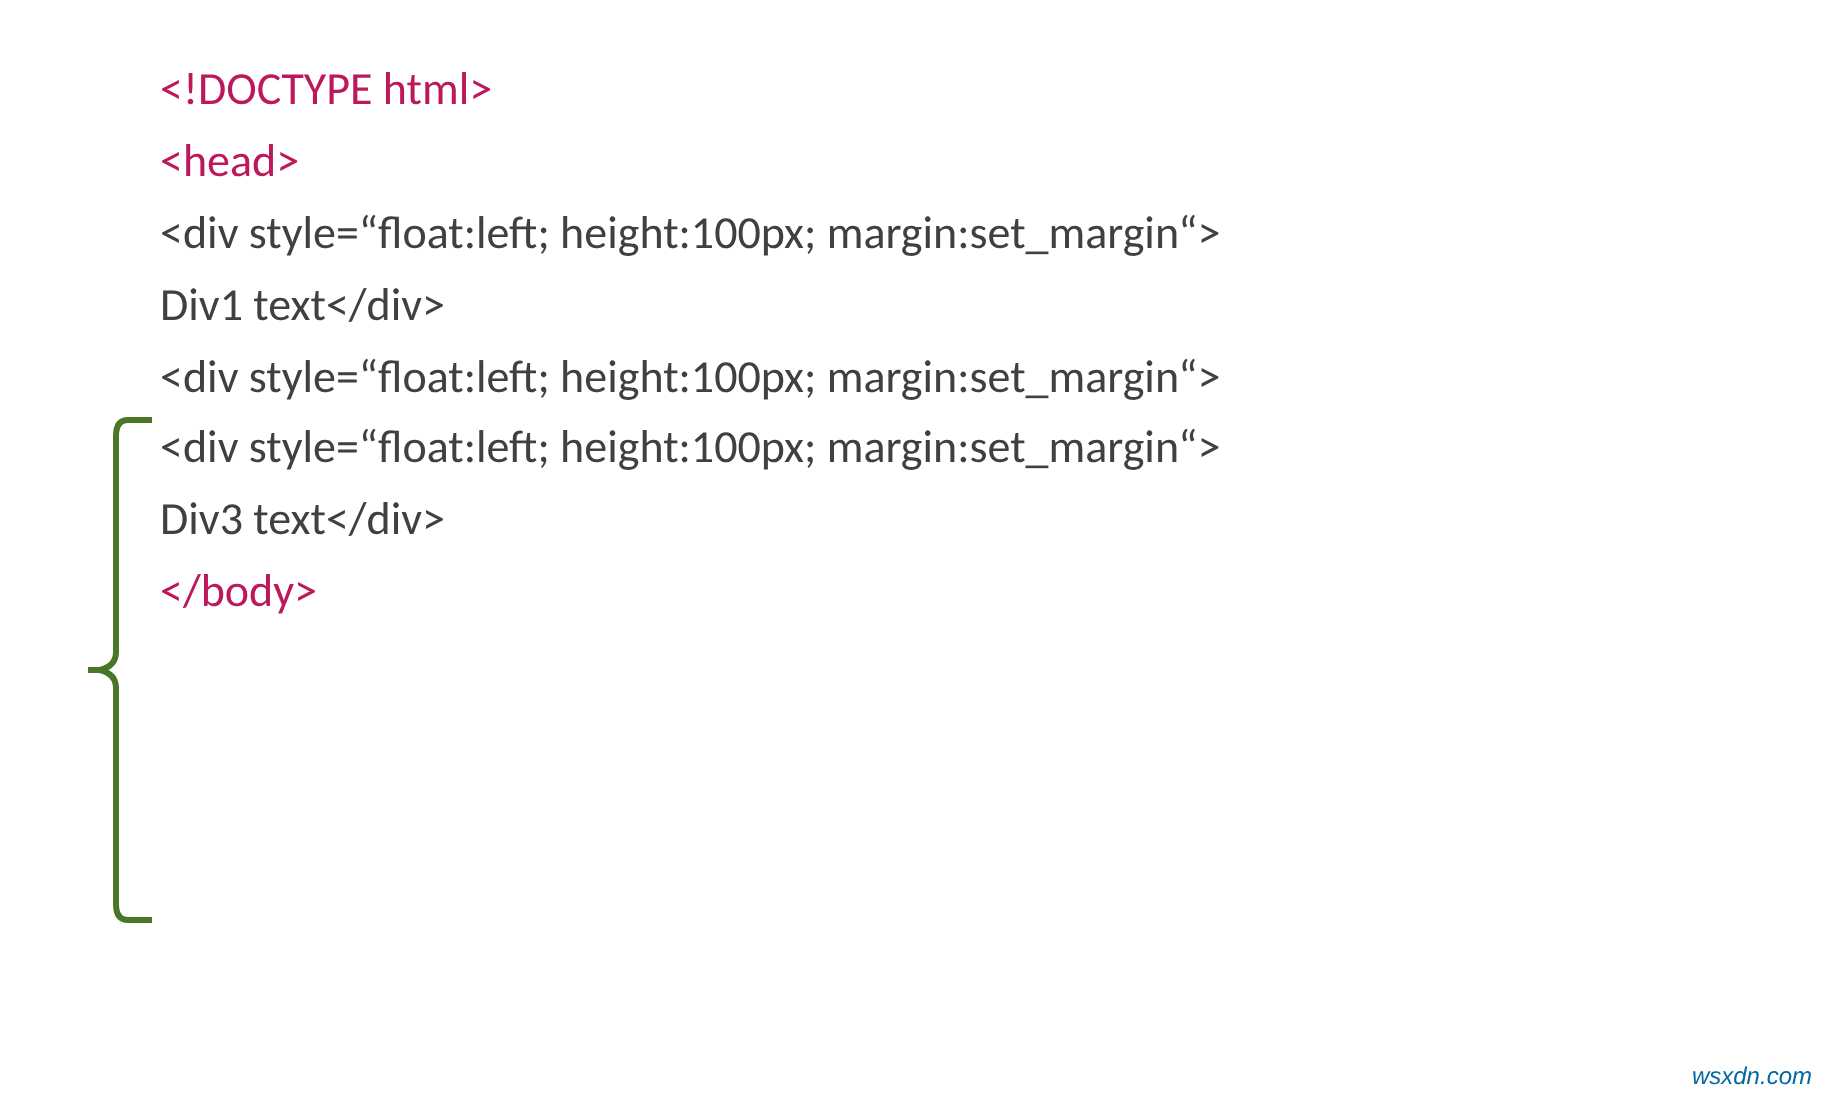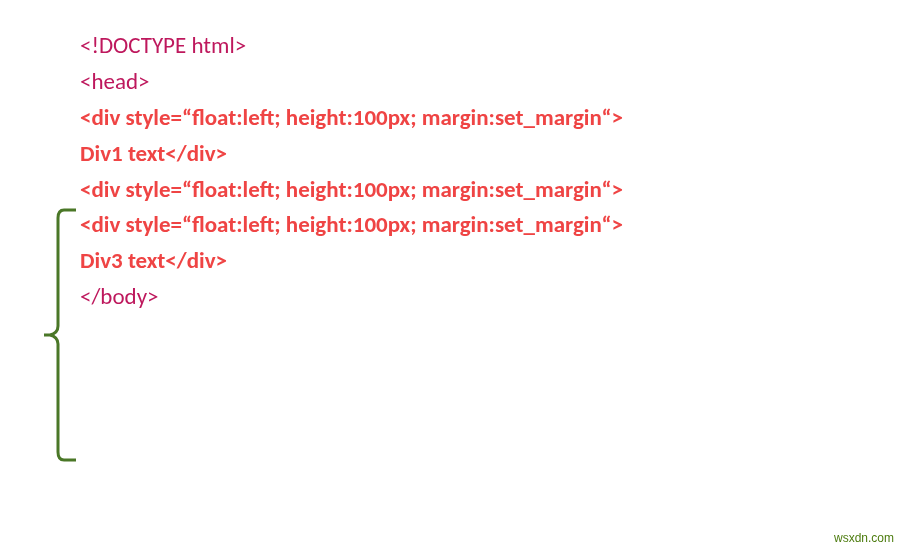--- a/index.html
+++ b/index.html
@@ -14,39 +14,40 @@
     }
     .code-container {
       position: relative;
       padding-left: 80px;
     }
     .line {
       line-height: 1.56;
       white-space: nowrap;
     }
     .black { color: #be185d; }
-    .green { color: #ef4444; font-weight: bold; }
+    .green { color: #404040; }
     .bracket {
       position: absolute;
       left: 42px;
       top: 178px;
       height: 258px;
       width: 34px;
     }
     .bracket svg {
       width: 100%;
       height: 100%;
     }
     .watermark {
       position: absolute;
-      right: 24px;
+      right: 12px;
       bottom: 6px;
       font-size: 12px;
-      color: #4d7c0f;
+      color: #0369a1;
       font-family: Arial, sans-serif;
+      font-style: italic;
     }
   </style>
 </head>
 <body>
 
 <div class="code-container">
   <div class="bracket">
     <svg viewBox="0 0 34 258" preserveAspectRatio="none">
       <path d="M 34 4 L 22 4 Q 16 4 16 12 L 16 120 Q 16 127 8 129 L 2 129 L 8 129 Q 16 131 16 138 L 16 246 Q 16 254 22 254 L 34 254" fill="none" stroke="#4a7727" stroke-width="3" stroke-linecap="round"></path>
     </svg>

